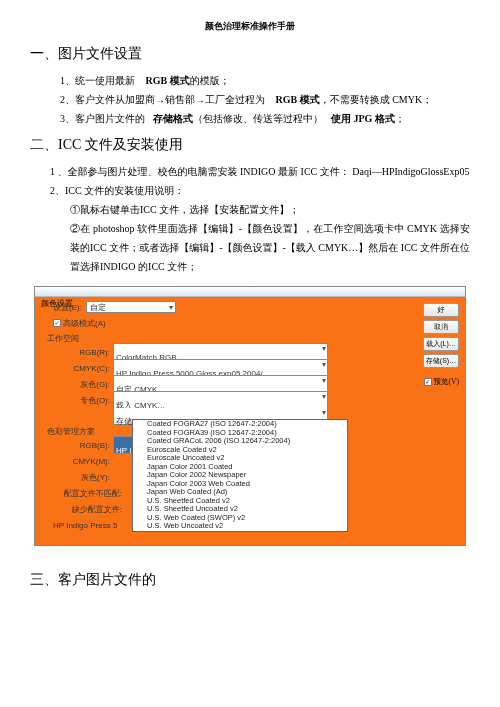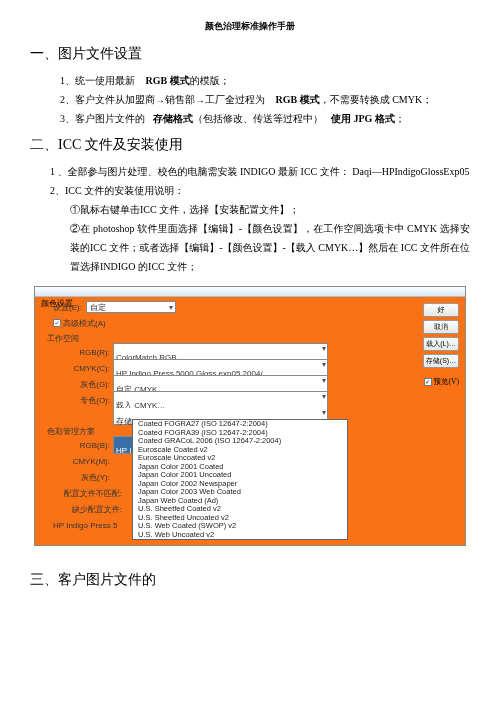--- a/index.html
+++ b/index.html
@@ -106,21 +106,21 @@
       width: 216px;
       background: #fff;
       border: 1px solid #666;
       font-size: 7.5px;
       line-height: 8.5px;
       color: #222;
       font-family: Arial, sans-serif;
       z-index: 5;
     }
     .dropdown-list .dd-item {
-      padding: 0 5px;
+      padding: 0 14px;
       white-space: nowrap;
       overflow: hidden;
     }
     .side-buttons {
       position: absolute;
       right: 6px; top: 16px;
       width: 36px;
       display: flex;
       flex-direction: column;
       gap: 3px;
@@ -244,21 +244,20 @@
     <div class="dlg-row">
         <span class="dlg-label" style="width:80px;text-align:left">HP Indigo Press 5</span>
       </div>
     <div class="dropdown-list">
         <div class="dd-item">Coated FOGRA27 (ISO 12647-2:2004)</div>
         <div class="dd-item">Coated FOGRA39 (ISO 12647-2:2004)</div>
         <div class="dd-item">Coated GRACoL 2006 (ISO 12647-2:2004)</div>
         <div class="dd-item">Euroscale Coated v2</div>
         <div class="dd-item">Euroscale Uncoated v2</div>
         <div class="dd-item">Japan Color 2001 Coated</div>
-        <div class="dd-item">Japan Color 2001 Uncoated</div>
         <div class="dd-item">Japan Color 2002 Newspaper</div>
         <div class="dd-item">Japan Color 2003 Web Coated</div>
         <div class="dd-item">Japan Web Coated (Ad)</div>
         <div class="dd-item">U.S. Sheetfed Coated v2</div>
         <div class="dd-item">U.S. Sheetfed Uncoated v2</div>
         <div class="dd-item">U.S. Web Coated (SWOP) v2</div>
         <div class="dd-item">U.S. Web Uncoated v2</div>
       </div>
   </div>
   <div class="side-buttons">

